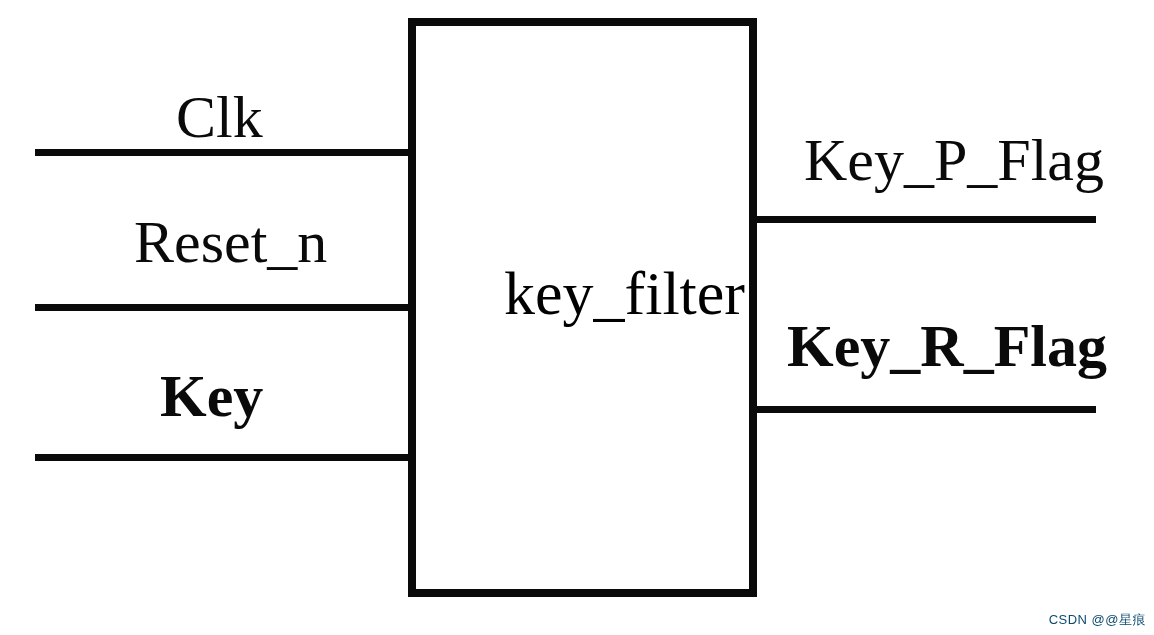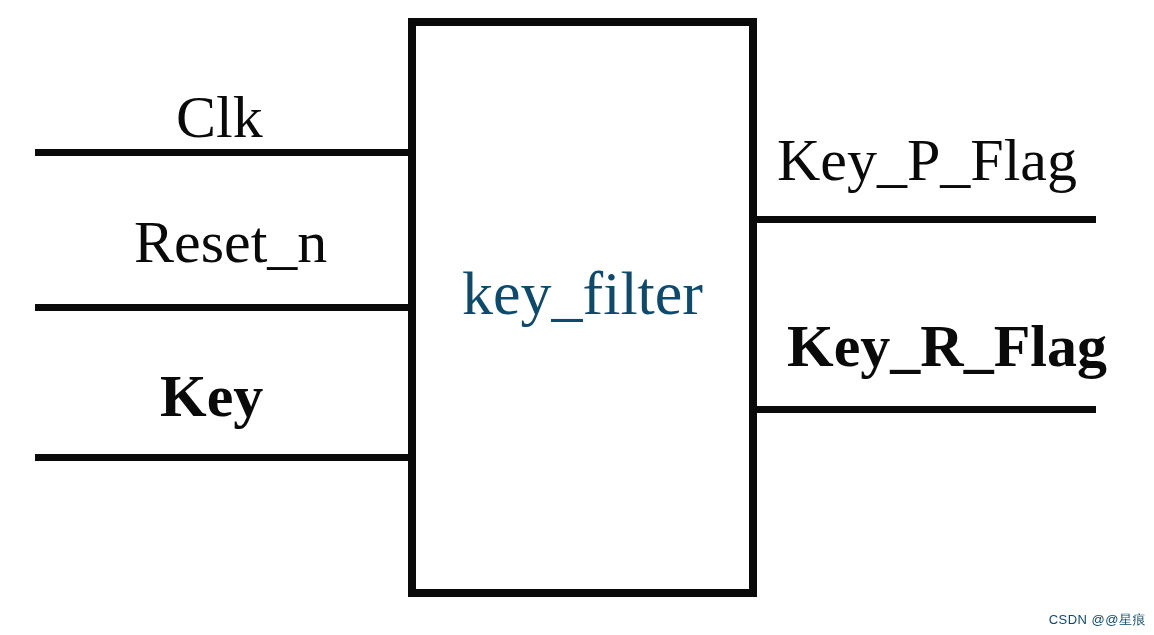--- a/index.html
+++ b/index.html
@@ -27,23 +27,24 @@
     background: #ffffff;
   }
   .module-name {
     position: absolute;
     left: 408px;
     top: 262px;
     width: 349px;
     text-align: center;
     font-size: 62px;
     line-height: 1;
-    color: #0c4a6e;
+    color: #000000;
     letter-spacing: 0px;
     white-space: nowrap;
+    padding-left: 42px;
   }
   
   .wire {
     position: absolute;
     height: 7px;
     background: #0a0a0a;
   }
   .wire-in  { left: 35px;  width: 381px; }
   .wire-out { left: 750px; width: 346px; }
 
@@ -57,21 +58,21 @@
   .port-label {
     position: absolute;
     font-size: 60px;
     line-height: 1;
     color: #0a0a0a;
     white-space: nowrap;
   }
   .lbl-clk     { left: 176px; top: 68px; margin-top: 19px;  }
   .lbl-reset   { left: 134px; top: 212px; }
   .lbl-key     { left: 160px; top: 366px; font-weight: bold; }
-  .lbl-keyp    { left: 777px; top: 130px; }
+  .lbl-keyp    { left: 804px; top: 130px; }
   .lbl-keyr    { left: 787px; top: 316px; font-weight: bold; }
 
   
   .watermark {
     position: absolute;
     right: 8px;
     bottom: 6px;
     font-family: Liberation Sans, sans-serif;
     font-size: 13px;
     color: #0c4a6e;

